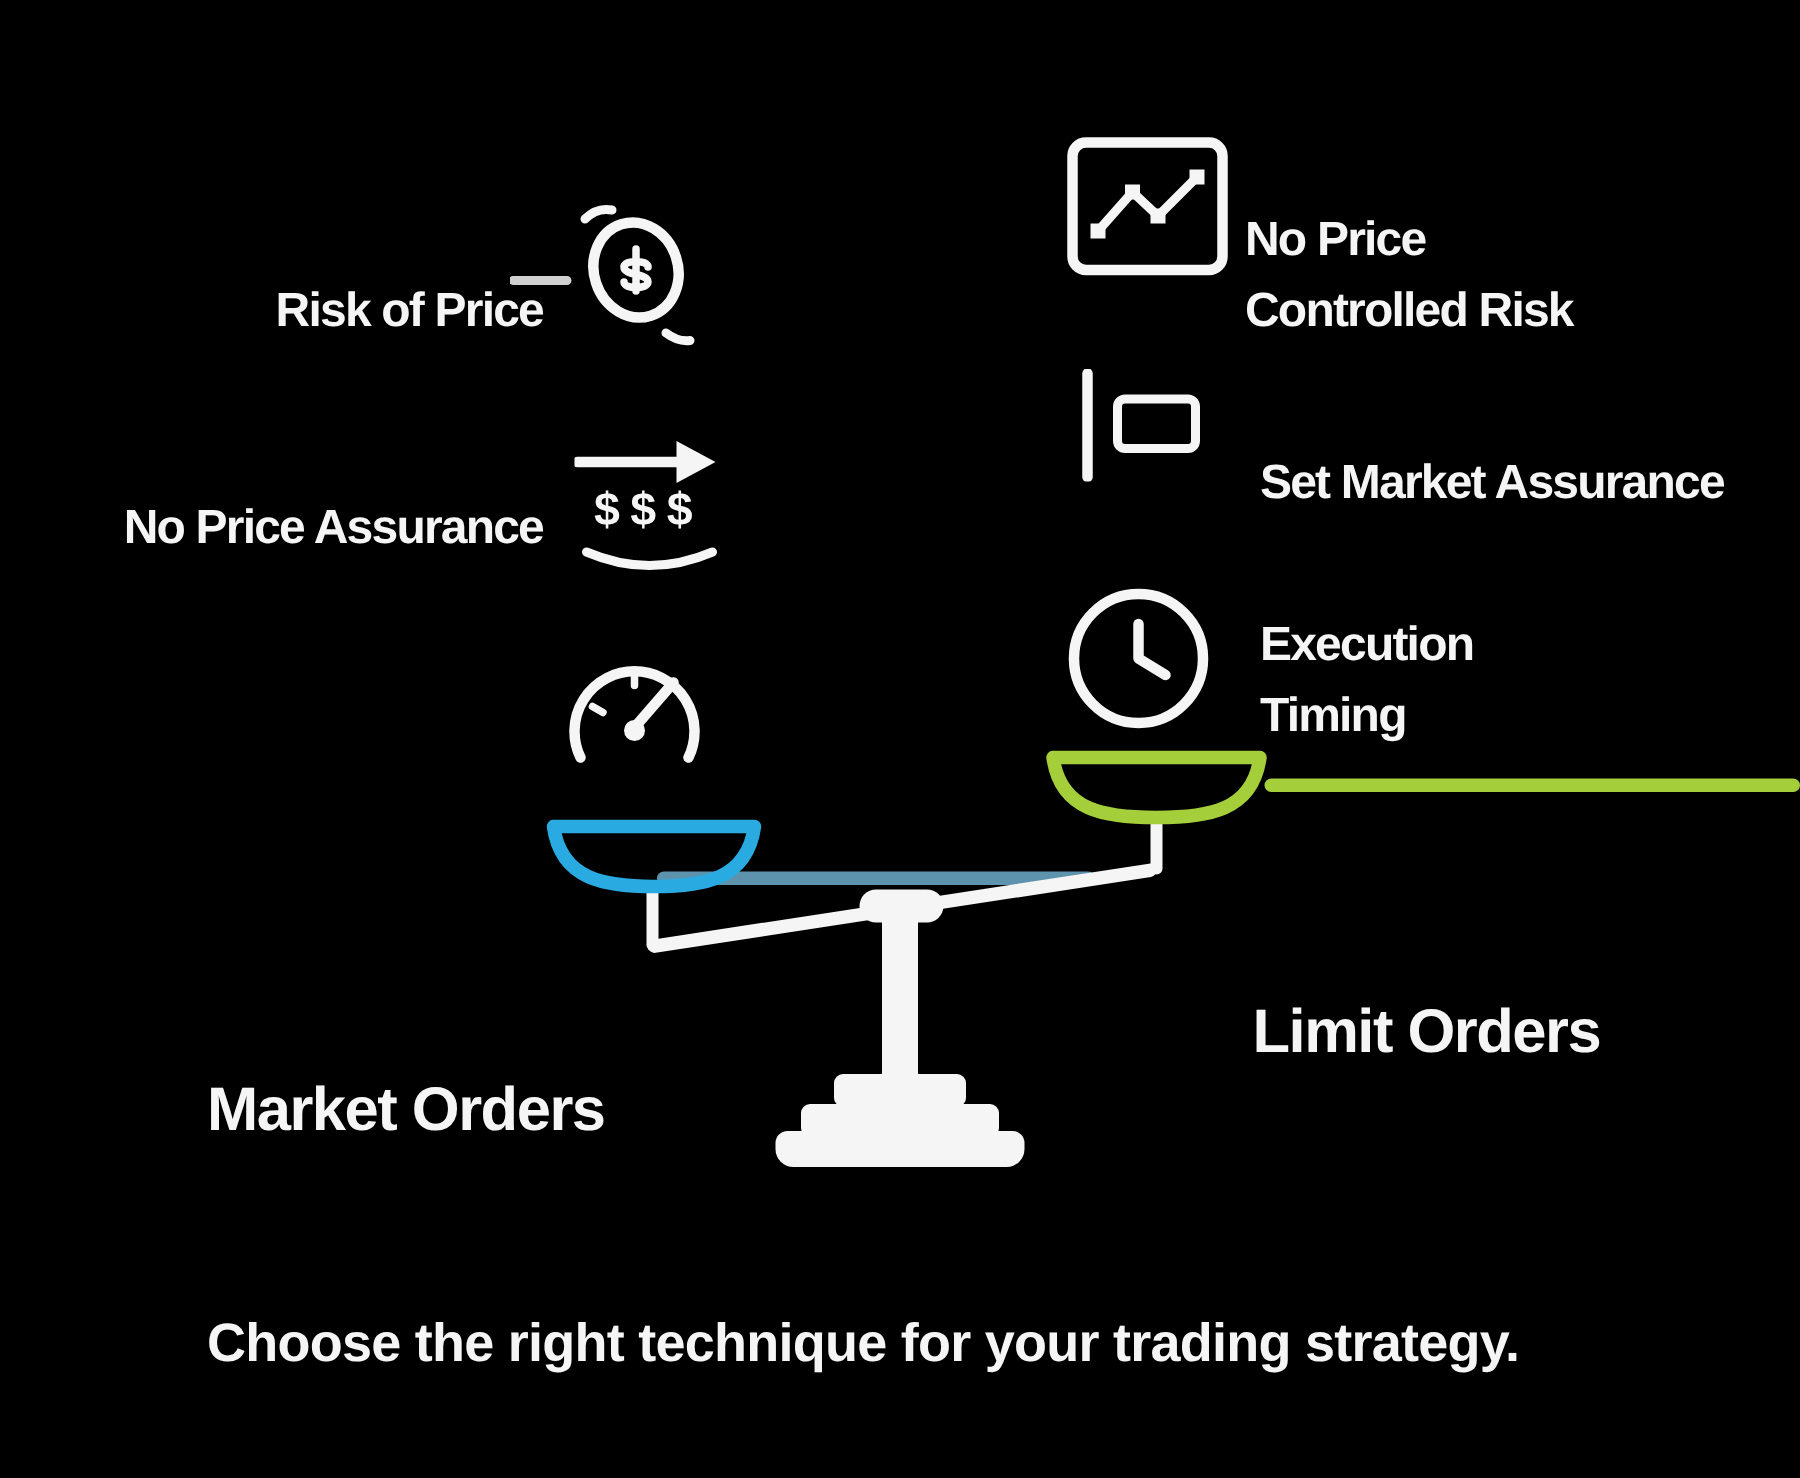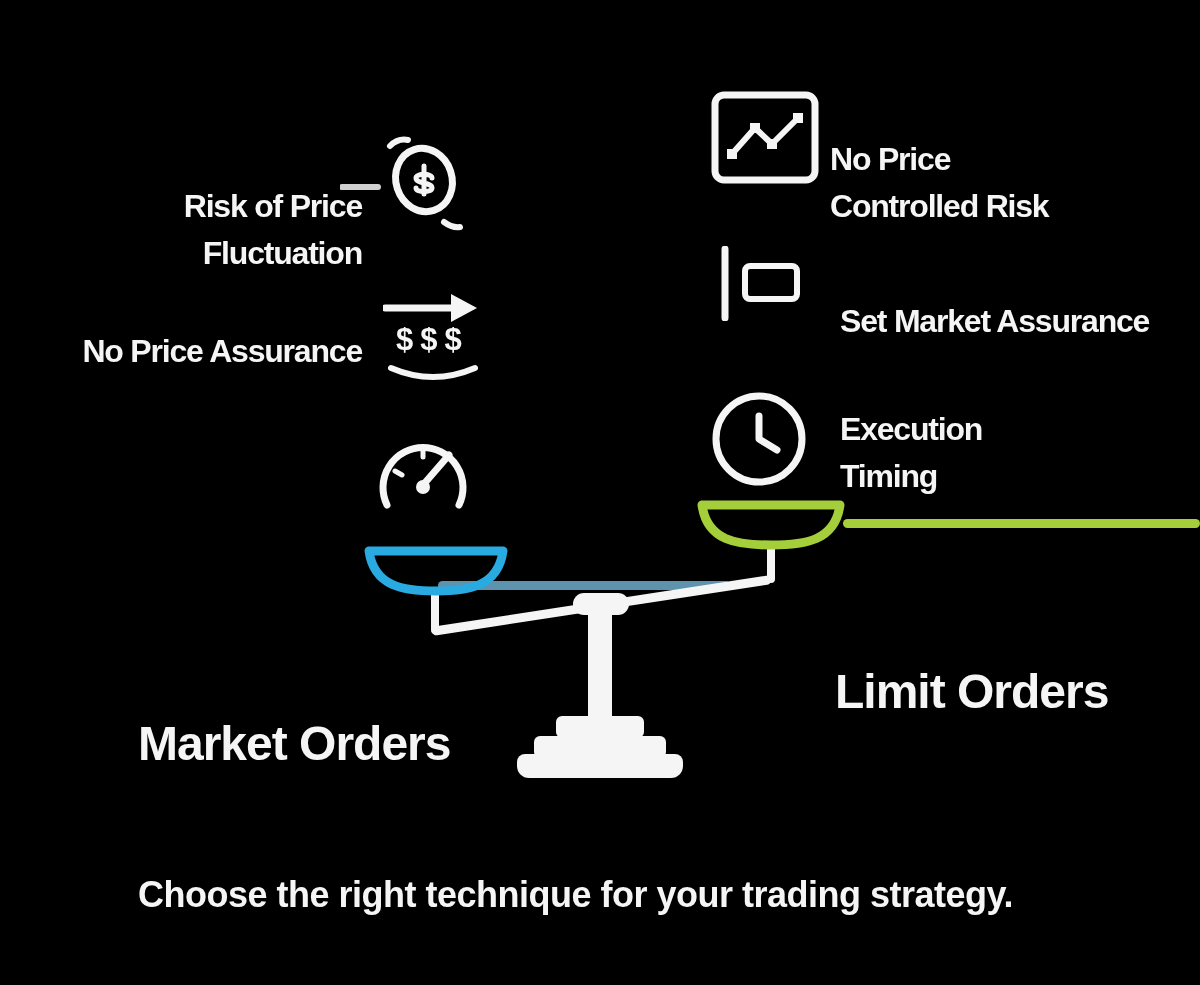--- a/index.html
+++ b/index.html
@@ -12,24 +12,24 @@
     position:relative;width:1200px;height:985px;overflow:hidden;
     background:var(--background);
     font-family:"Liberation Sans","DejaVu Sans",sans-serif;
     color:var(--text);
   }
   .abs{position:absolute;}
   .ftext{
     font-weight:700;font-size:32px;line-height:47px;letter-spacing:-1.2px;
     color:var(--text);white-space:nowrap;margin-top:40px;
   }
-  .t-right{text-align:right;}
+  .t-right{}
   .t-left{text-align:left;}
   .section-label{
-    font-weight:700;font-size:48px;letter-spacing:-1px;color:var(--text);white-space:nowrap;
+    font-weight:700;font-size:41px;letter-spacing:-1px;color:var(--text);white-space:nowrap;
   }
   .tagline{
     font-weight:700;font-size:36px;letter-spacing:-0.5px;color:var(--text);white-space:nowrap;
   }
   .white-bar{background:var(--text);border-radius:5px;}
   .beam{transform:rotate(-8.7deg);transform-origin:center;}
   .hline{border-radius:5px;}
   .market-hline{background:var(--market-line);}
   .limit-hline{background:var(--limit-accent);}
   .pan-blue{color:var(--market-accent);}
@@ -39,21 +39,20 @@
     font-weight:700;font-size:31px;letter-spacing:7px;color:var(--text);white-space:nowrap;
   }
 </style>
 </head>
 <body>
 
 <div class="canvas">
 
   <div class="abs ftext t-right" style="right:838px;top:143px;">
     <div>Risk of Price</div>
-    <div>Fluctuation</div>
   </div>
   <div class="abs icon" style="left:340px;top:130px;">
     <svg width="135" height="110" viewBox="0 0 135 110" fill="none" stroke="#f5f5f5">
       <line x1="2" y1="57" x2="38" y2="57" stroke-width="6" stroke-linecap="round" opacity="0.85"></line>
       <ellipse cx="84" cy="50" rx="28" ry="32" stroke-width="7" transform="rotate(-18 84 50)"></ellipse>
       <path d="M84 36 v28 M76 58 c0 5 16 5 16 0 c0 -6 -16 -4 -16 -10 c0 -5 16 -5 16 0" stroke-width="5" stroke-linecap="round"></path>
       <path d="M50 16 q8 -8 18 -6" stroke-width="6" stroke-linecap="round"></path>
       <path d="M104 92 q8 6 16 5" stroke-width="6" stroke-linecap="round"></path>
     </svg>
   </div>

